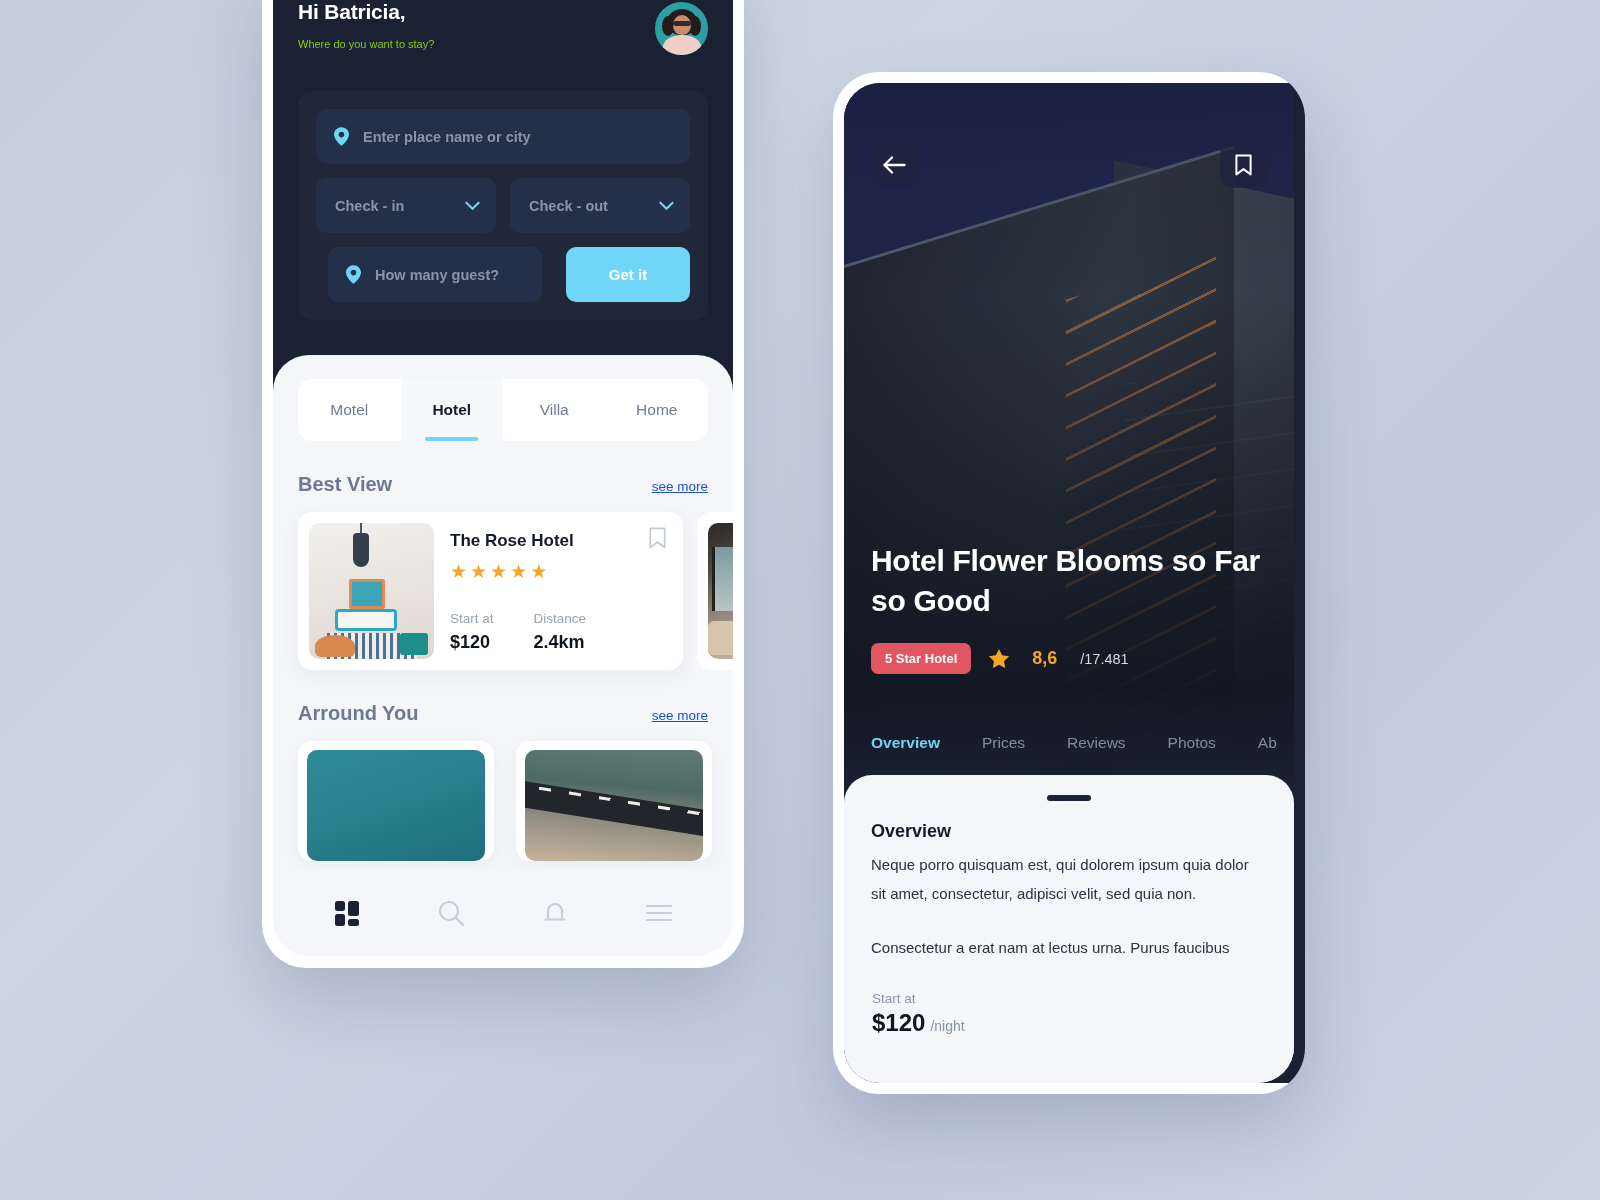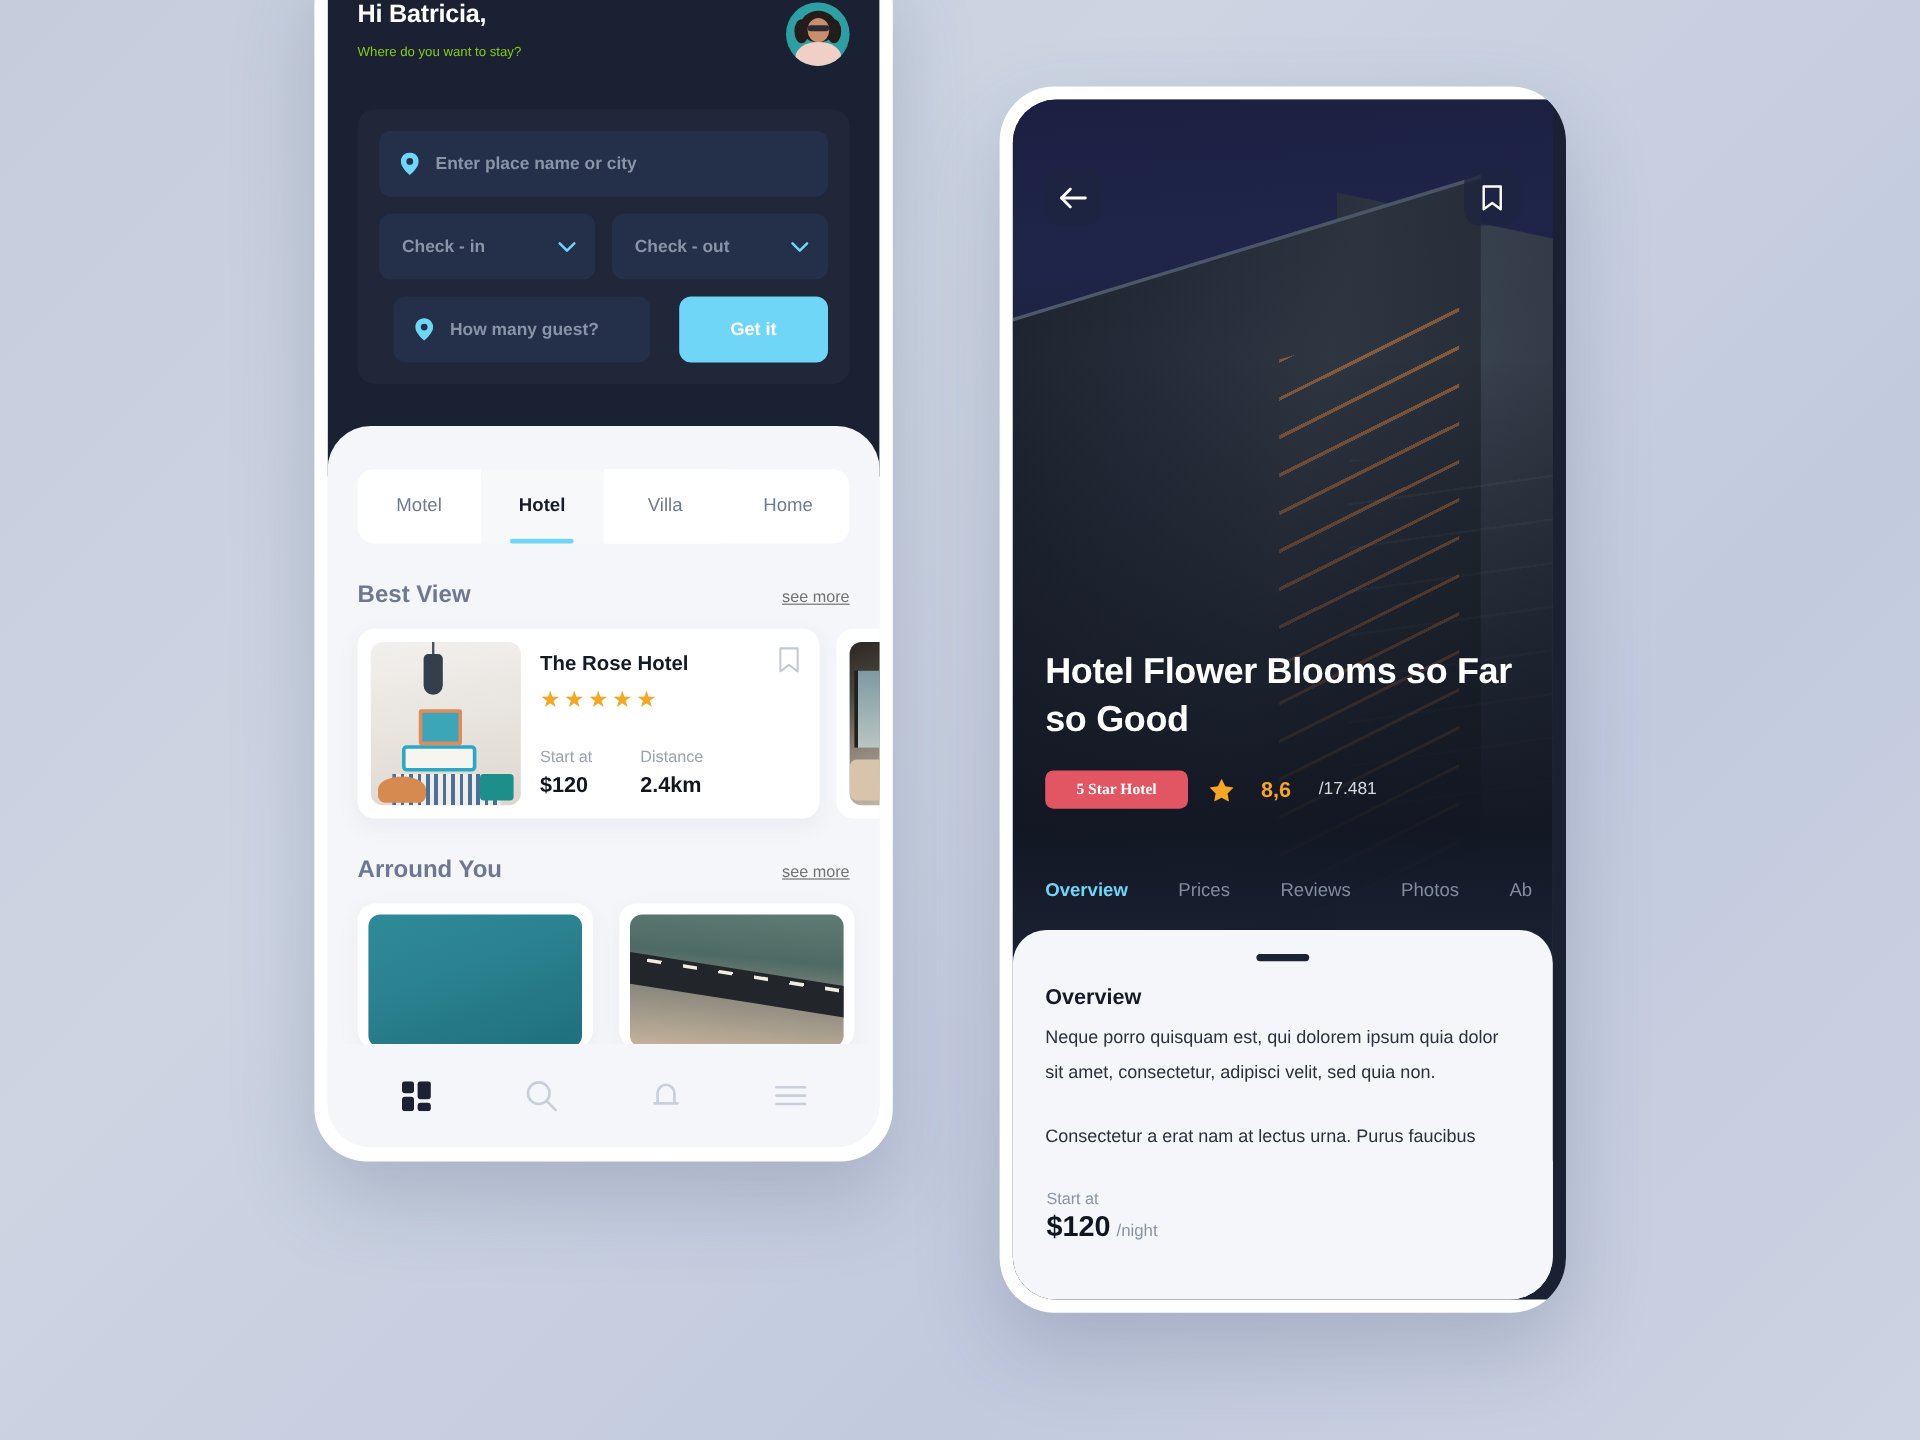--- a/index.html
+++ b/index.html
@@ -119,21 +119,21 @@
     position: absolute; left: 50%; transform: translateX(-50%);
     bottom: 18px; width: 42px; height: 5px;
     border-radius: 3px; background: #ffffff;
   }
 
   .sheet {
     position: absolute; left: 0; top: 395px;
     width: 460px; height: 601px;
     background: #f4f6f9;
     border-radius: 36px 36px 36px 36px;
-    padding: 12px 25px;
+    padding: 0 25px;
   }
 
   .tabs {
     display: flex; margin-top: 24px;
     height: 62px;
   }
   .tab {
     flex: 1; display: flex; align-items: center; justify-content: center;
     font-size: 15.5px; color: #717b90; position: relative;
     background: #ffffff;
@@ -148,21 +148,21 @@
   .tab.active::after {
     content: ""; position: absolute; left: 24%; right: 24%; bottom: 0;
     height: 4px; border-radius: 2px; background: #6fd6f7;
   }
 
   .sec-head {
     display: flex; justify-content: space-between; align-items: baseline;
     margin-top: 32px;
   }
   .sec-title { font-size: 20px; font-weight: bold; color: #6e7890; }
-  .see-more { font-size: 13.5px; color: #737373; text-decoration: underline; cursor: pointer; }
+  .see-more { font-size: 13.5px; color: #1d4ed8; text-decoration: underline; cursor: pointer; }
 
   .card-rail { display: flex; gap: 14px; margin-top: 16px; }
   .hotel-card {
     width: 385px; flex: none;
     background: #ffffff; border-radius: 14px;
     box-shadow: 0 6px 18px rgba(80,95,130,0.07);
     padding: 11px; display: flex; gap: 16px;
     height: 158px;
   }
   .card-photo {
@@ -325,21 +325,21 @@
   }
 
   .hero-info { position: absolute; left: 27px; bottom: 124px; right: 24px; }
   .hotel-name {
     color: #ffffff; font-size: 30px; font-weight: bold; line-height: 1.33;
     letter-spacing: -0.3px;
   }
   .meta-row { display: flex; align-items: center; gap: 18px; margin-top: 22px; }
   .badge {
     background: #e25563; color: #ffffff; font-size: 13px; font-weight: bold;
-    padding: 8px 26px; border-radius: 7px; font-family: Liberation Serif, serif;
+    padding: 8px 14px; border-radius: 7px;
   }
   .rate { display: flex; align-items: center; gap: 23px; }
   .rate-val { color: #f5a623; font-size: 18px; font-weight: bold; }
   .rate-of { color: #d5d9e2; font-size: 14.5px; }
 
   .detail-tabs {
     position: absolute; left: 27px; bottom: 46px; right: 0;
     display: flex; gap: 42px; align-items: center;
     overflow: hidden;
   }

